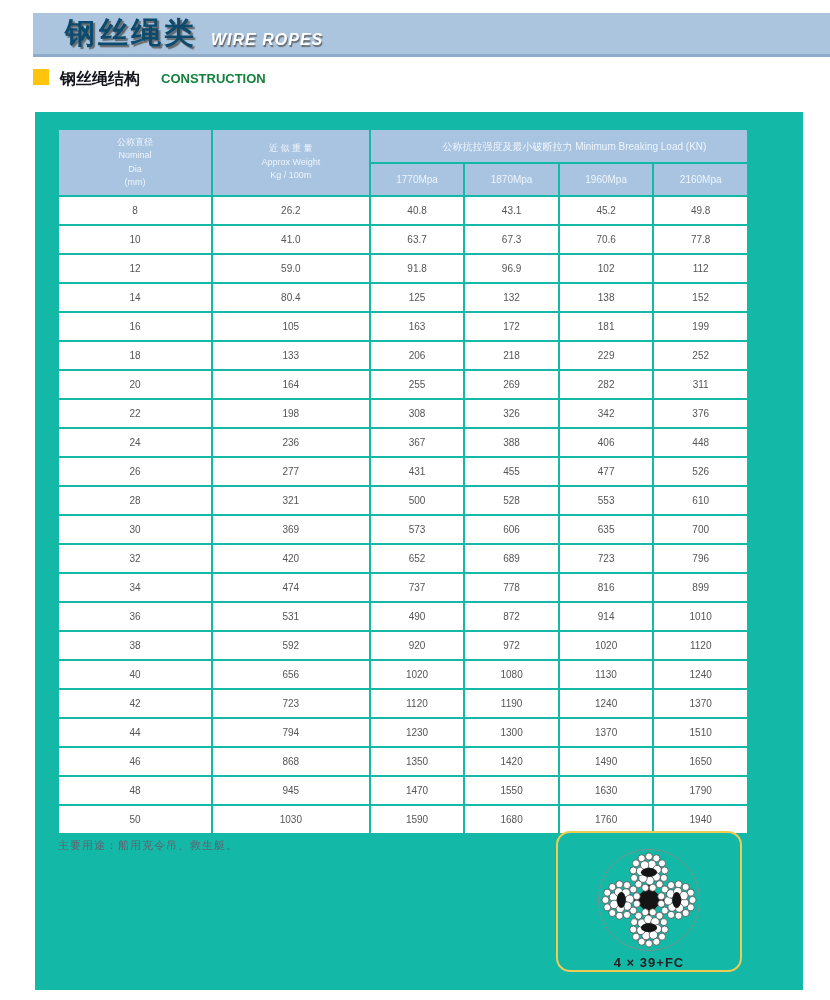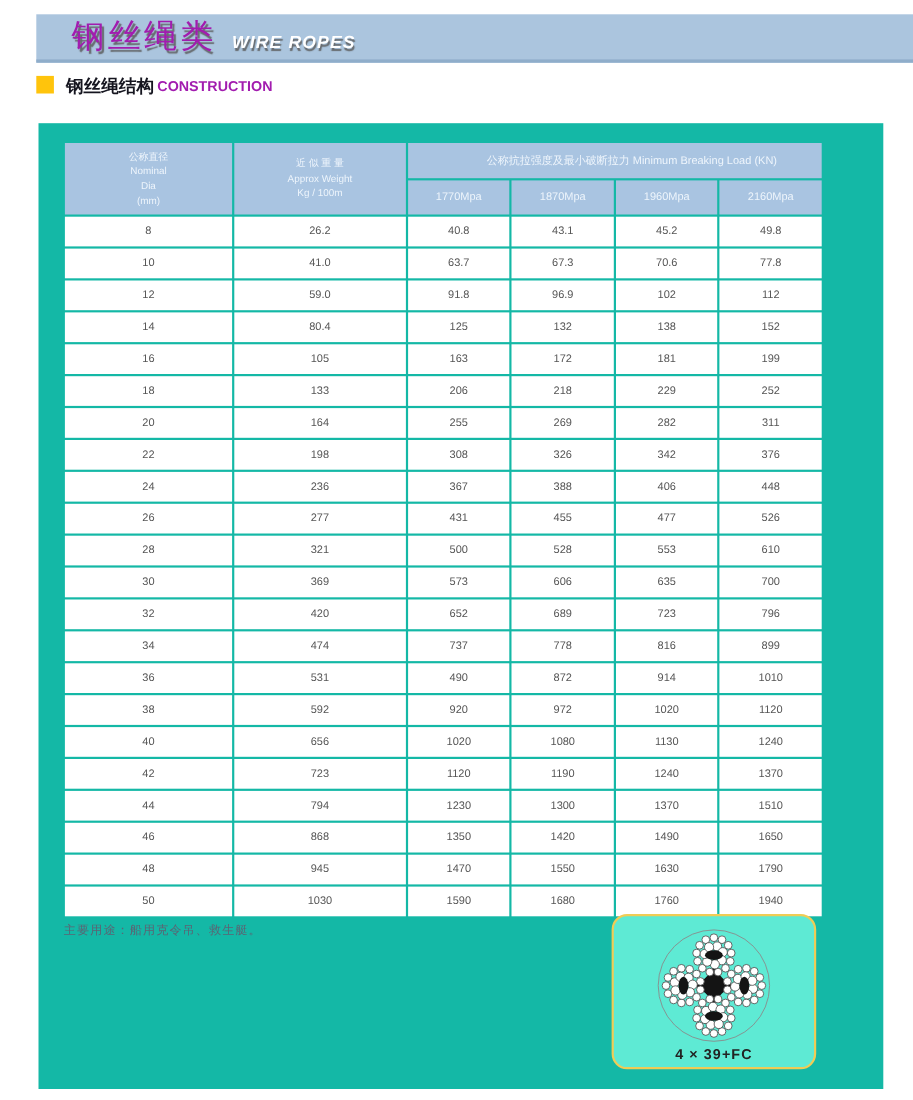--- a/index.html
+++ b/index.html
@@ -7,32 +7,32 @@
     width:830px;height:1000px;position:relative;background:#ffffff;
     font-family:"Liberation Sans", sans-serif;overflow:hidden;
   }
   
   .banner{
     position:absolute;left:33px;top:13px;width:797px;height:44px;
     background:#abc5de;border-bottom:3px solid #8fadca;
     display:flex;align-items:center;box-sizing:border-box;padding-left:32px;
   }
   .banner-zh{
-    font-size:30px;font-weight:normal;color:#a21caf;letter-spacing:3px;
+    font-size:30px;font-weight:bold;color:#0c4a6e;letter-spacing:3px;
     text-shadow:2px 2px 1px rgba(90,90,90,.85);
   }
   .banner-en{
     font-size:16px;font-weight:bold;color:#ffffff;margin-left:14px;margin-top:12px;
     letter-spacing:1px;text-shadow:1px 2px 1px rgba(90,90,90,.85);font-style:italic;
   }
   
   .section-head{position:absolute;left:33px;top:69px;display:flex;align-items:flex-start;}
   .yellow-sq{width:16px;height:16px;background:#ffc40c;margin-right:11px;}
   .section-zh{font-size:16px;font-weight:bold;color:#15151f;}
-  .section-en{font-size:13px;font-weight:bold;color:#a21caf;margin-left:3px;margin-top:2px;}
+  .section-en{font-size:13px;font-weight:bold;color:#15803d;margin-left:21px;margin-top:2px;}
   
   .panel{position:absolute;left:35px;top:112px;width:768px;height:878px;background:#14b8a6;}
   
   table.rope{
     position:absolute;left:22px;top:16px;width:692px;
     border-collapse:separate;border-spacing:2px;table-layout:fixed;
   }
   table.rope th{
     background:#a9c4e1;color:#eef5fc;font-weight:normal;font-size:9px;
     text-align:center;vertical-align:middle;line-height:1.5;padding:2px 0;
@@ -41,22 +41,22 @@
   table.rope th.grade-h{height:27px;font-size:10px;}
   table.rope td{
     background:#ffffff;color:#555555;font-size:10px;text-align:center;
     vertical-align:middle;height:27px;padding:0;
   }
   
   .note{position:absolute;left:58px;top:838px;font-size:11px;color:#5a6574;letter-spacing:1px;}
   
   .figure-box{
     position:absolute;left:556px;top:831px;width:186px;height:141px;
-    background:#5eead4;border:2px solid #f0cc55;border-radius:14px;
-    display:flex;flex-direction:column;align-items:center;justify-content:center;
+    background:#14b8a6;border:2px solid #f0cc55;border-radius:14px;
+    display:flex;flex-direction:column;align-items:center;justify-content:flex-end;
     box-sizing:border-box;padding-top:4px;
   }
   .figure-box svg{display:block;}
   .figure-label{font-size:13px;font-weight:bold;color:#222;letter-spacing:1px;margin-top:1px;}
 </style>
 </head>
 <body>
 
 <div class="banner">
   <span class="banner-zh">钢丝绳类</span>

